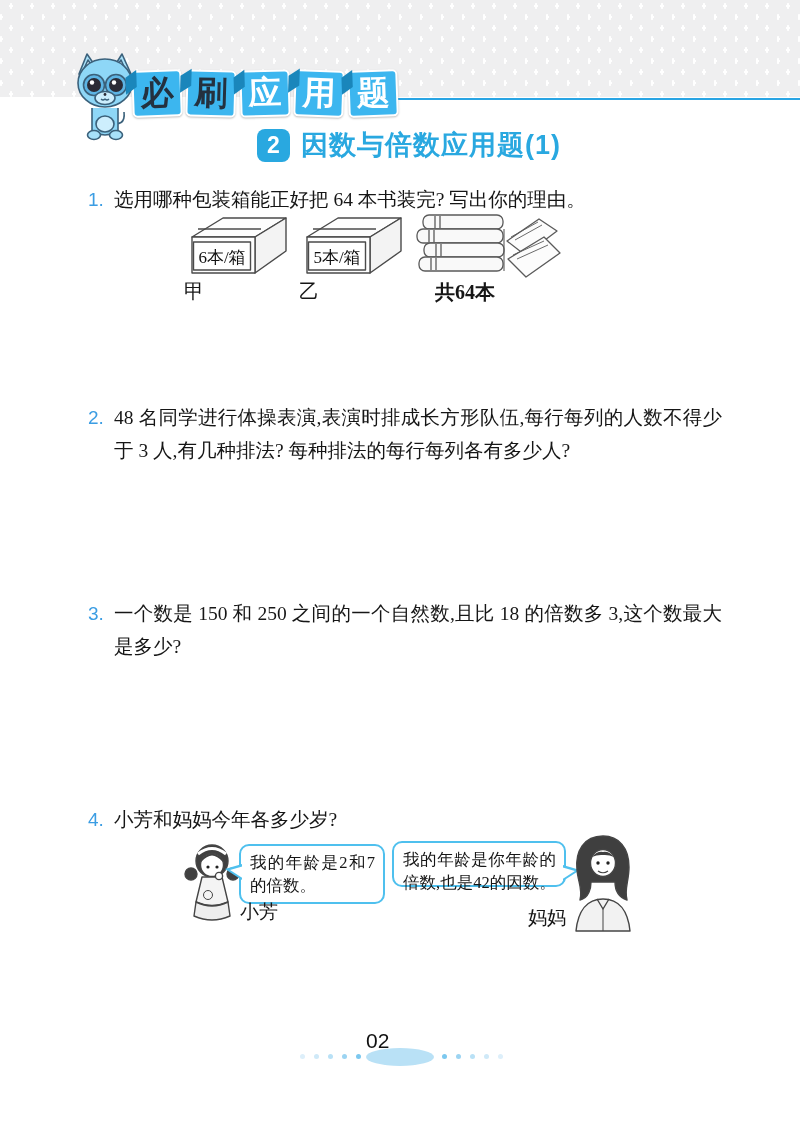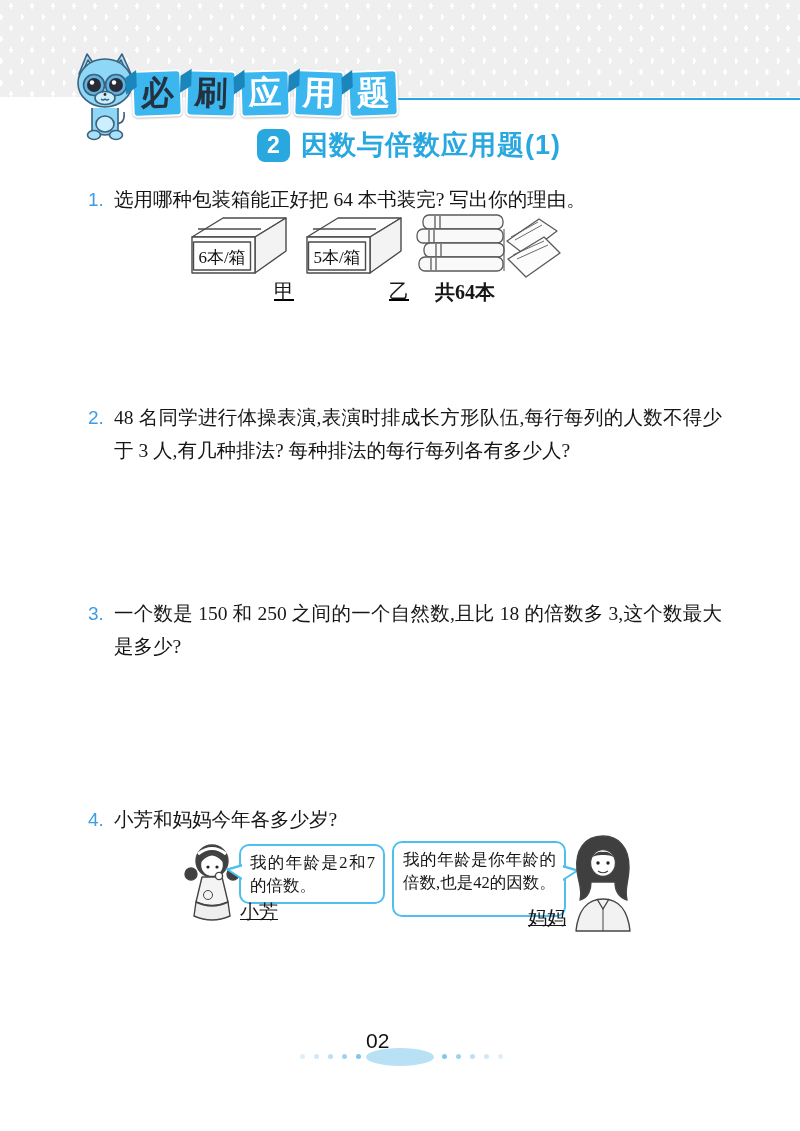--- a/index.html
+++ b/index.html
@@ -58,55 +58,55 @@
   .problem { position:absolute; display:flex; font-size:19.5px; line-height:33px; color:#161616; }
   .pnum { color:#3b9de3; width:26px; flex:none; font-family:"Liberation Sans", sans-serif; font-size:19px; }
   .ptext { flex:1; text-align:justify; }
   .p1 { top:183px; left:88px; width:624px; }
   .p2 { top:401px; left:88px; width:634px; }
   .p3 { top:597px; left:88px; width:634px; }
   .p4 { top:803px; left:88px; width:634px; }
 
   
   .boxes-illus { position:absolute; top:211px; left:184px; width:478px; display:flex; align-items:flex-start; }
-  .box-cell { width:110px; text-align:right;text-decoration:underline; }
+  .box-cell { width:110px; text-align:left; }
   .box-cell + .box-cell { margin-left:5px; }
   .box-cell svg { display:block; margin:0 auto; }
   .illus-caption { font-size:20px; color:#161616; margin-top:1px; }
   .books-cell { width:150px; text-align:left; margin-left:2px; }
   .books-cell .illus-caption { margin-left:24px; margin-top:-10px;font-weight:bold; }
 
   
   .dialog-illus { position:absolute; top:833px; left:183px; width:475px; height:108px; }
   .girl-svg { position:absolute; left:0; top:5px; width:58px; height:88px; }
   .mom-svg  { position:absolute; left:383px; top:0px; width:74px; height:100px; }
   .bubble {
     position:absolute; background:#fff; border:2px solid #4fc0ee; border-radius:10px;
     font-size:16.5px; line-height:23px; color:#161616; padding:5px 8px 4px 9px;
     text-align:justify;
   }
   .bubble-girl { left:56px; top:11px; width:146px; height:60px; }
-  .bubble-mom  { left:209px; top:8px;  width:174px; height:76px; }
+  .bubble-mom  { left:209px; top:8px;  width:174px; height:46px; }
   .tail-l::before {
     content:""; position:absolute; left:-16px; top:18px; width:0; height:0;
     border-top:5px solid transparent; border-bottom:11px solid transparent; border-right:17px solid #4fc0ee;
   }
   .tail-l::after {
     content:""; position:absolute; left:-11px; top:20px; width:0; height:0;
     border-top:4px solid transparent; border-bottom:9px solid transparent; border-right:14px solid #ffffff;
   }
   .tail-r::before {
     content:""; position:absolute; right:-16px; top:22px; width:0; height:0;
     border-top:5px solid transparent; border-bottom:11px solid transparent; border-left:17px solid #4fc0ee;
   }
   .tail-r::after {
     content:""; position:absolute; right:-11px; top:24px; width:0; height:0;
     border-top:4px solid transparent; border-bottom:9px solid transparent; border-left:14px solid #ffffff;
   }
-  .speaker-name { position:absolute; font-size:19px; color:#161616;text-decoration:underline; }
+  .speaker-name { position:absolute; font-size:19px; color:#161616; }
   .name-girl { left:57px; top:66px; }
   .name-mom  { left:345px; top:72px; }
 
   
   .page-ellipse { position:absolute; left:366px; top:1048px; width:68px; height:18px; border-radius:50%; background:#b9e1f6; }
   .page-num {
     position:absolute; left:366px; top:1029px; width:68px; text-align:left;
     font-family:"Liberation Sans", sans-serif; font-size:21px; color:#111;
   }
   .fdots { position:absolute; top:1054px; display:flex; gap:9px; }

